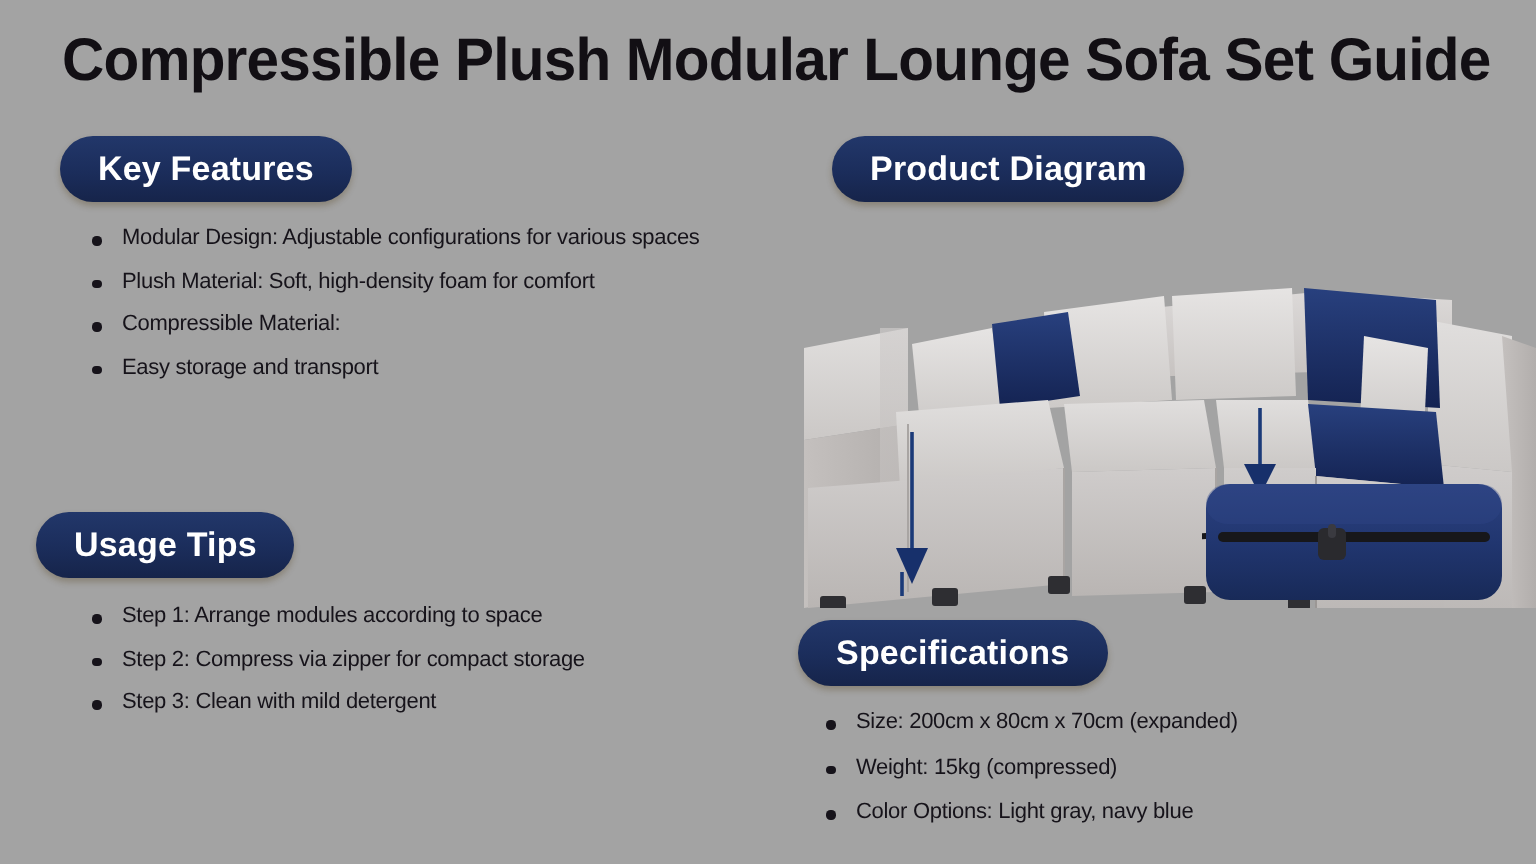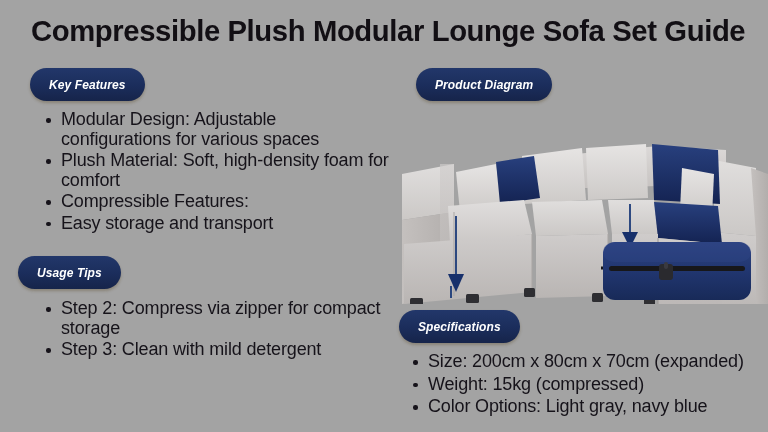--- a/index.html
+++ b/index.html
@@ -42,45 +42,44 @@
   
   .badge {
     position: absolute;
     display: inline-flex;
     align-items: center;
     justify-content: center;
     background: #1b2d5b;
     background-image: linear-gradient(180deg, #22376a 0%, #1b2d5b 55%, #16244a 100%);
     color: #ffffff;
     border-radius: 999px;
-    font-size: 12px;
+    font-size: 17px;
     font-weight: 700;
     letter-spacing: 0.1px;
     box-shadow: 0 2px 3px rgba(80, 60, 20, 0.30);
     white-space: nowrap;
     padding: 0 19px;
-    font-style: italic;
   }
   #badge-key-features { left: 30px;  top: 68px;  height: 33px; }
   #badge-usage-tips   { left: 18px;  top: 256px; height: 33px; }
   #badge-product-diagram { left: 416px; top: 68px; height: 33px; }
   #badge-specifications  { left: 399px; top: 310px; height: 33px; }
 
   
   .bullet-list {
     position: absolute;
     margin: 0;
     padding: 0;
     list-style: none;
   }
   .bullet-list li {
     position: relative;
     padding-left: 22px;
     margin: 0 0 2px 0;
-    font-size: 18px;
+    font-size: 11px;
     line-height: 19.5px;
     color: #16131a;
     font-family: "Liberation Sans", sans-serif;
     letter-spacing: -0.15px;
   }
   .bullet-list li::before {
     content: "";
     position: absolute;
     left: 7px;
     top: 8px;
@@ -113,27 +112,28 @@
 
 <div id="infographic">
 
   <div class="page-title">Compressible Plush Modular Lounge Sofa Set Guide</div>
 
   <div class="badge" id="badge-key-features">Key Features</div>
 
   <ul class="bullet-list" id="list-key-features">
     <li>Modular Design: Adjustable configurations for various spaces</li>
     <li>Plush Material: Soft, high-density foam for comfort</li>
-    <li>Compressible Features:</li>
+    <li>Compressible Material:</li>
     <li>Easy storage and transport</li>
   </ul>
 
   <div class="badge" id="badge-usage-tips">Usage Tips</div>
 
   <ul class="bullet-list" id="list-usage-tips">
+    <li>Step 1: Arrange modules according to space</li>
     <li>Step 2: Compress via zipper for compact storage</li>
     <li>Step 3: Clean with mild detergent</li>
   </ul>
 
   <div class="badge" id="badge-product-diagram">Product Diagram</div>
 
   <div id="product-diagram">
     <svg width="372" height="196" viewBox="0 0 372 196" xmlns="http://www.w3.org/2000/svg">
       <defs>
         <linearGradient id="grayFront" x1="0" y1="0" x2="0" y2="1">

